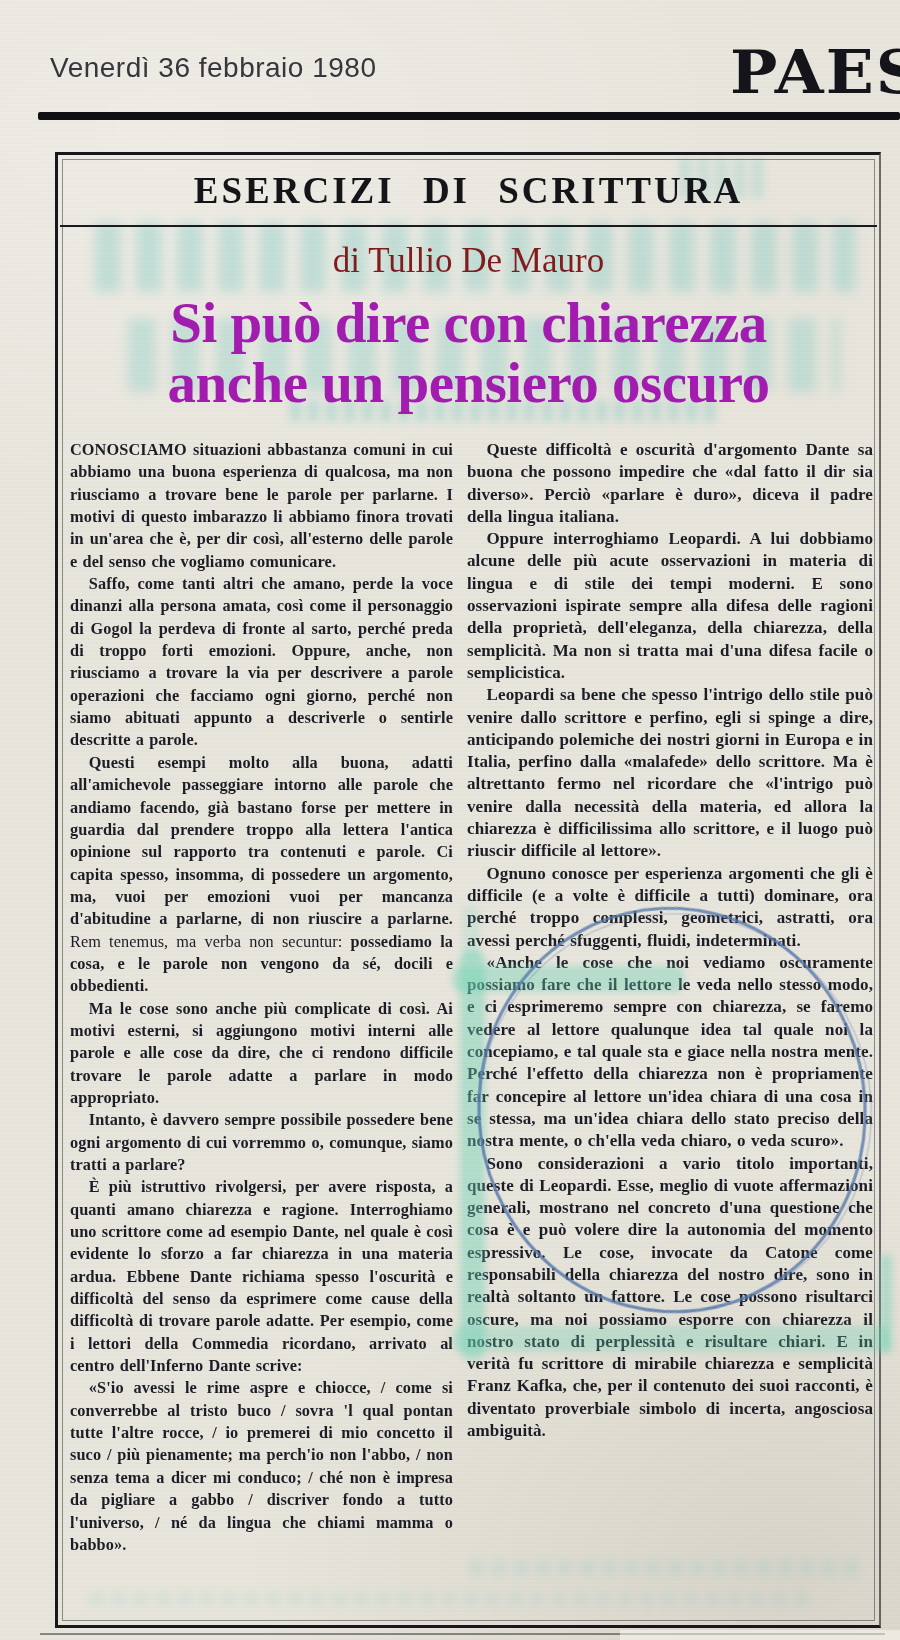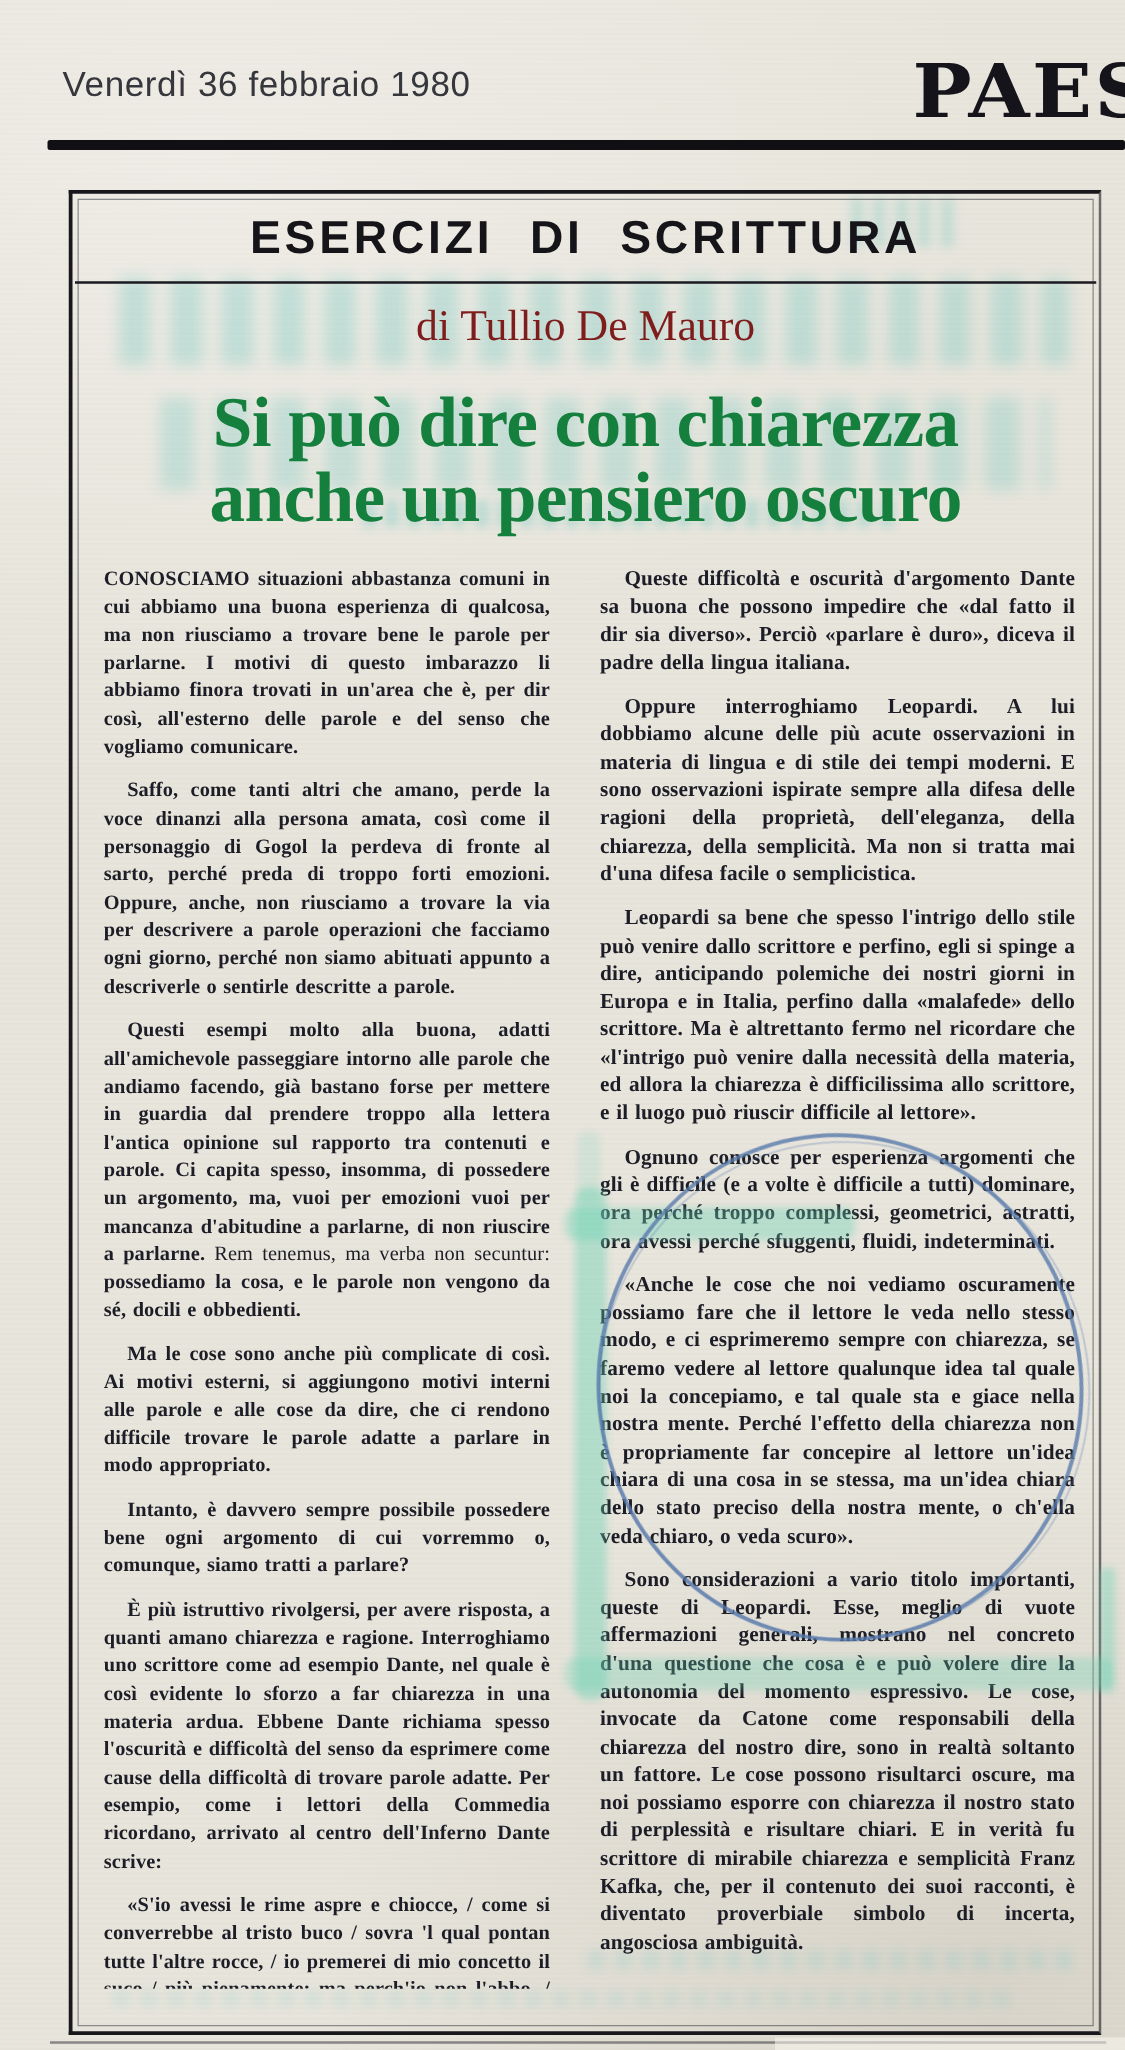--- a/index.html
+++ b/index.html
@@ -40,42 +40,42 @@
     position:absolute;left:55px;top:152px;width:821px;height:1470px;
     border:3px solid #17171c;border-right:2px solid rgba(23,23,28,.6);
     z-index:2;background:transparent;
   }
   .frame::before{
     content:"";position:absolute;inset:4px;border:1px solid rgba(25,25,32,.45);
     pointer-events:none;
   }
   .kicker{
     position:absolute;top:14px;left:0;right:0;text-align:center;
-    font-family:Liberation Sans, sans-serif;font-weight:bold;
+    font-family:Liberation Serif, serif;font-weight:bold;
     font-size:37px;letter-spacing:3px;word-spacing:16px;color:#141419;
   }
   .kicker-rule{position:absolute;top:70px;left:2px;right:2px;height:2px;background:#1a1a20;}
   .byline{
     position:absolute;top:86px;left:0;right:0;text-align:center;
     font-size:35px;color:#7f1d1d;
   }
   .headline{
     position:absolute;top:138px;left:0;right:0;text-align:center;
-    font-size:57px;line-height:1.05;font-weight:700;letter-spacing:-.5px;color:#15803d;margin-top:16px;
+    font-size:57px;line-height:1.05;font-weight:700;letter-spacing:-.5px;color:#a21caf;
   }
   .headline span{display:block;}
   
   .columns{
     position:absolute;top:284px;left:12px;right:6px;height:1152px;
     display:flex;gap:14px;overflow:hidden;
   }
   .col{overflow:hidden;hyphens:auto;-webkit-hyphens:auto;}
   .col-left{width:383px;flex:0 0 383px;font-size:16.3px;line-height:22.35px;}
   .col-right{flex:1;font-size:17px;line-height:22.3px;}
-  .para{margin:13px;text-align:justify;text-indent:1.15em;font-weight:700;letter-spacing:.1px;word-spacing:1px;color:#1c1d26;}
+  .para{margin:0;text-align:justify;text-indent:1.15em;font-weight:700;letter-spacing:.1px;word-spacing:1px;color:#1c1d26;}
   .para.no-indent{text-indent:0;}
   .light{font-weight:400;}
   
   .bottom-line{position:absolute;left:40px;top:1633px;width:845px;height:2px;background:rgba(40,40,48,.5);}
   .bottom-patch{position:absolute;left:620px;top:1630px;width:280px;height:10px;background:rgba(250,248,240,.55);}
   
   .marks{position:absolute;left:0;top:0;z-index:3;pointer-events:none;}
   .hl-rect{fill:var(--hl,#66d2b4);}
   .pen{stroke:var(--pen,#5678ab);fill:none;}
 </style>

